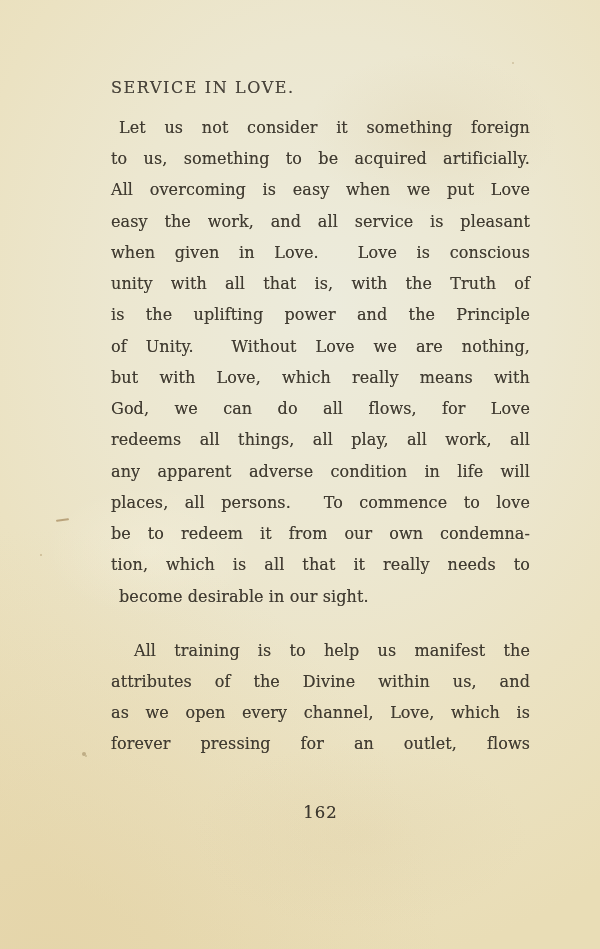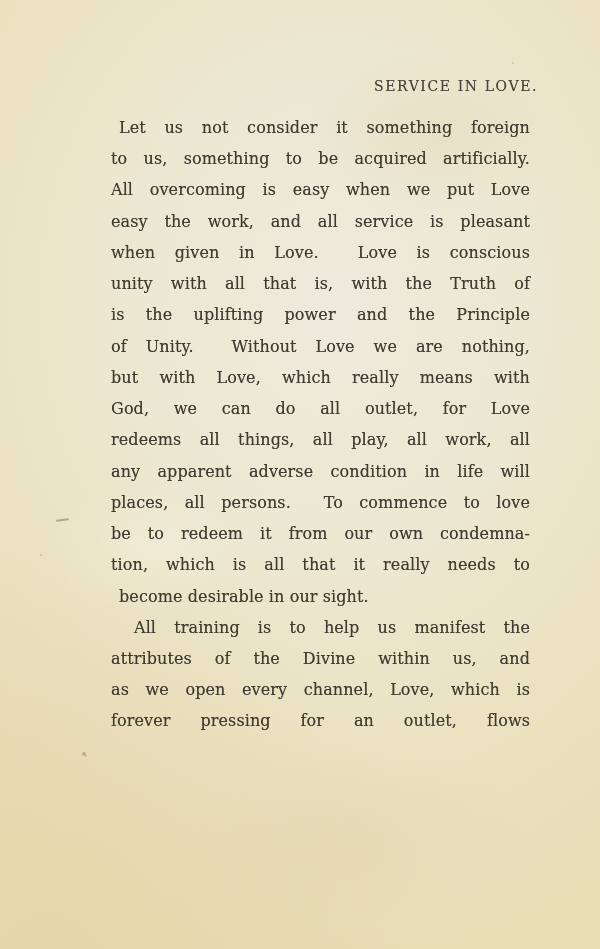--- a/index.html
+++ b/index.html
@@ -25,24 +25,24 @@
     inset: 0;
     pointer-events: none;
     background:
       radial-gradient(ellipse 30% 12% at 72% 14%, rgba(213,190,140,0.18), rgba(213,190,140,0) 70%),
       radial-gradient(ellipse 25% 10% at 25% 58%, rgba(255,252,240,0.22), rgba(255,252,240,0) 70%),
       radial-gradient(ellipse 40% 14% at 60% 88%, rgba(216,196,150,0.16), rgba(216,196,150,0) 70%);
   }
   .running-head {
     position: absolute;
     top: 78px;
-    left: 119px;
+    left: 111px;
     width: 419px;
-    text-align: right;
-    font-size: 14px;
+    text-align: left;
+    font-size: 16px;
     letter-spacing: 1.6px;
     color: #48433a;
     text-shadow: 0 0 0.6px rgba(72,67,58,0.55);
     white-space: nowrap;
   }
   .text-block {
     position: absolute;
     top: 112px;
     left: 111px;
     width: 419px;
@@ -57,21 +57,21 @@
     white-space: nowrap;
     color: #403b31;
     text-shadow: 0 0 0.55px rgba(64,59,49,0.6);
   }
   .line.no-justify {
     -moz-text-align-last: left;
     text-align-last: left;
     margin-left: 8px;
   }
   .paragraph.p1 .line:first-child { text-indent: 8px; }
-  .paragraph.p2 .line:first-child { text-indent: 23px; }
+  .paragraph.p2 .line:first-child { text-indent: 23px; margin-top: 23px; }
   .page-number {
     position: absolute;
     top: 803px;
     left: 111px;
     width: 419px;
     text-align: center;
     font-size: 16.5px;
     letter-spacing: 1px;
     color: #3d382f;
     text-shadow: 0 0 0.6px rgba(61,56,47,0.6);
@@ -127,34 +127,35 @@
     <div class="paragraph p1">
         <div class="line">Let us not consider it something foreign</div>
         <div class="line">to us, something to be acquired artificially.</div>
         <div class="line">All overcoming is easy when we put Love</div>
         <div class="line">easy the work, and all service is pleasant</div>
         <div class="line">when given in Love. &nbsp;Love is conscious</div>
         <div class="line">unity with all that is, with the Truth of</div>
         <div class="line">is the uplifting power and the Principle</div>
         <div class="line">of Unity. &nbsp;Without Love we are nothing,</div>
         <div class="line">but with Love, which really means with</div>
-        <div class="line">God, we can do all outlet, for Love</div>
+        <div class="line">God, we can do all flows, for Love</div>
         <div class="line">redeems all things, all play, all work, all</div>
         <div class="line">any apparent adverse condition in life will</div>
         <div class="line">places, all persons. &nbsp;To commence to love</div>
         <div class="line">be to redeem it from our own condemna-</div>
         <div class="line">tion, which is all that it really needs to</div>
         <div class="line no-justify">become desirable in our sight.</div>
       </div>
     <div class="paragraph p2">
         <div class="line">All training is to help us manifest the</div>
         <div class="line">attributes of the Divine within us, and</div>
         <div class="line">as we open every channel, Love, which is</div>
         <div class="line">forever pressing for an outlet, flows</div>
       </div>
   </div>
 
+  <div class="page-number">162</div>
 
   <div class="speck dash"></div>
   <div class="speck dot1"></div>
   <div class="speck dot2"></div>
   <div class="speck dot3"></div>
 </div>
 
 </body></html>

